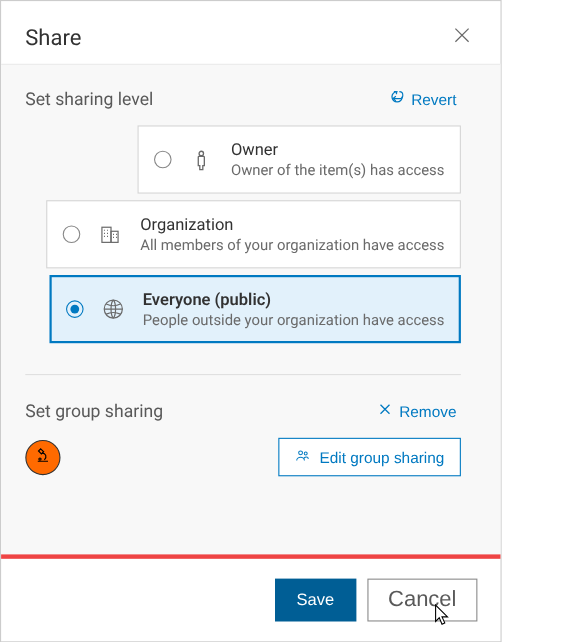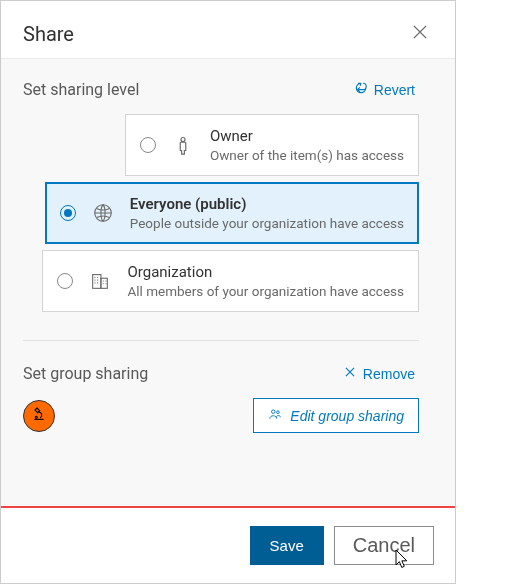--- a/index.html
+++ b/index.html
@@ -33,21 +33,21 @@
     cursor: pointer;
     padding: 4px;
     color: #6a6a6a;
   }
   .close-btn svg { width: 18px; height: 18px; }
   .body {
     background: #f8f8f8;
     flex: 1;
     padding: 20px 36px 0 22px;
     border-top: 1px solid #eaeaea;
-    border-bottom: 2px solid #ef4444;
+    border-bottom: 4px solid #ef4444;
   }
   .section-row {
     display: flex;
     align-items: center;
     justify-content: space-between;
     margin-bottom: 14px;
   }
   .section-label {
     font-size: 16px;
     color: #595959;
@@ -127,21 +127,20 @@
   .outline-btn {
     background: #fff;
     border: 1px solid #0079c1;
     color: #0079c1;
     font-size: 14px;
     padding: 8px 14px;
     cursor: pointer;
     display: inline-flex;
     align-items: center;
     gap: 8px;
-    font-style: italic;
   }
   .outline-btn svg { width: 14px; height: 14px; }
   .footer {
     display: flex;
     justify-content: flex-end;
     gap: 10px;
     padding: 18px 21px;
     position: relative;
   }
   .primary-btn {
@@ -210,49 +209,49 @@
             <circle cx="12" cy="6" r="2.2"></circle>
             <path d="M9 9.5 C9 8.5 15 8.5 15 9.5 V18 L13.5 18 V22 H10.5 V18 L9 18 Z"></path>
           </svg>
         </div>
         <div class="opt-text">
           <div class="opt-title">Owner</div>
           <div class="opt-sub">Owner of the item(s) has access</div>
         </div>
       </div>
 
+      <div class="option">
+        <div class="radio"></div>
+        <div class="opt-icon">
+          <svg viewBox="0 0 24 24" fill="none" stroke="currentColor" stroke-width="1.2">
+            <rect x="4" y="5" width="9" height="15"></rect>
+            <rect x="13" y="9" width="7" height="11"></rect>
+            <path d="M6 8h1M9 8h1M6 11h1M9 11h1M6 14h1M9 14h1M15 12h1M18 12h1M15 15h1M18 15h1"></path>
+          </svg>
+        </div>
+        <div class="opt-text">
+          <div class="opt-title">Organization</div>
+          <div class="opt-sub">All members of your organization have access</div>
+        </div>
+      </div>
+
       <div class="option selected">
         <div class="radio">
             <div class="radio-dot"></div>
           </div>
         <div class="opt-icon">
           <svg viewBox="0 0 24 24" fill="none" stroke="currentColor" stroke-width="1.2">
             <circle cx="12" cy="12" r="9"></circle>
             <path d="M3 12h18M12 3c3 3 3 15 0 18M12 3c-3 3-3 15 0 18"></path>
             <path d="M5 7c4 2 10 2 14 0M5 17c4-2 10-2 14 0"></path>
           </svg>
         </div>
         <div class="opt-text">
           <div class="opt-title">Everyone (public)</div>
           <div class="opt-sub">People outside your organization have access</div>
-        </div>
-      </div>
-
-      <div class="option">
-        <div class="radio"></div>
-        <div class="opt-icon">
-          <svg viewBox="0 0 24 24" fill="none" stroke="currentColor" stroke-width="1.2">
-            <rect x="4" y="5" width="9" height="15"></rect>
-            <rect x="13" y="9" width="7" height="11"></rect>
-            <path d="M6 8h1M9 8h1M6 11h1M9 11h1M6 14h1M9 14h1M15 12h1M18 12h1M15 15h1M18 15h1"></path>
-          </svg>
-        </div>
-        <div class="opt-text">
-          <div class="opt-title">Organization</div>
-          <div class="opt-sub">All members of your organization have access</div>
         </div>
       </div>
 
     </div>
 
     <hr class="divider">
 
     <div class="section-row">
       <div class="section-label">Set group sharing</div>
       <button class="link-btn">

